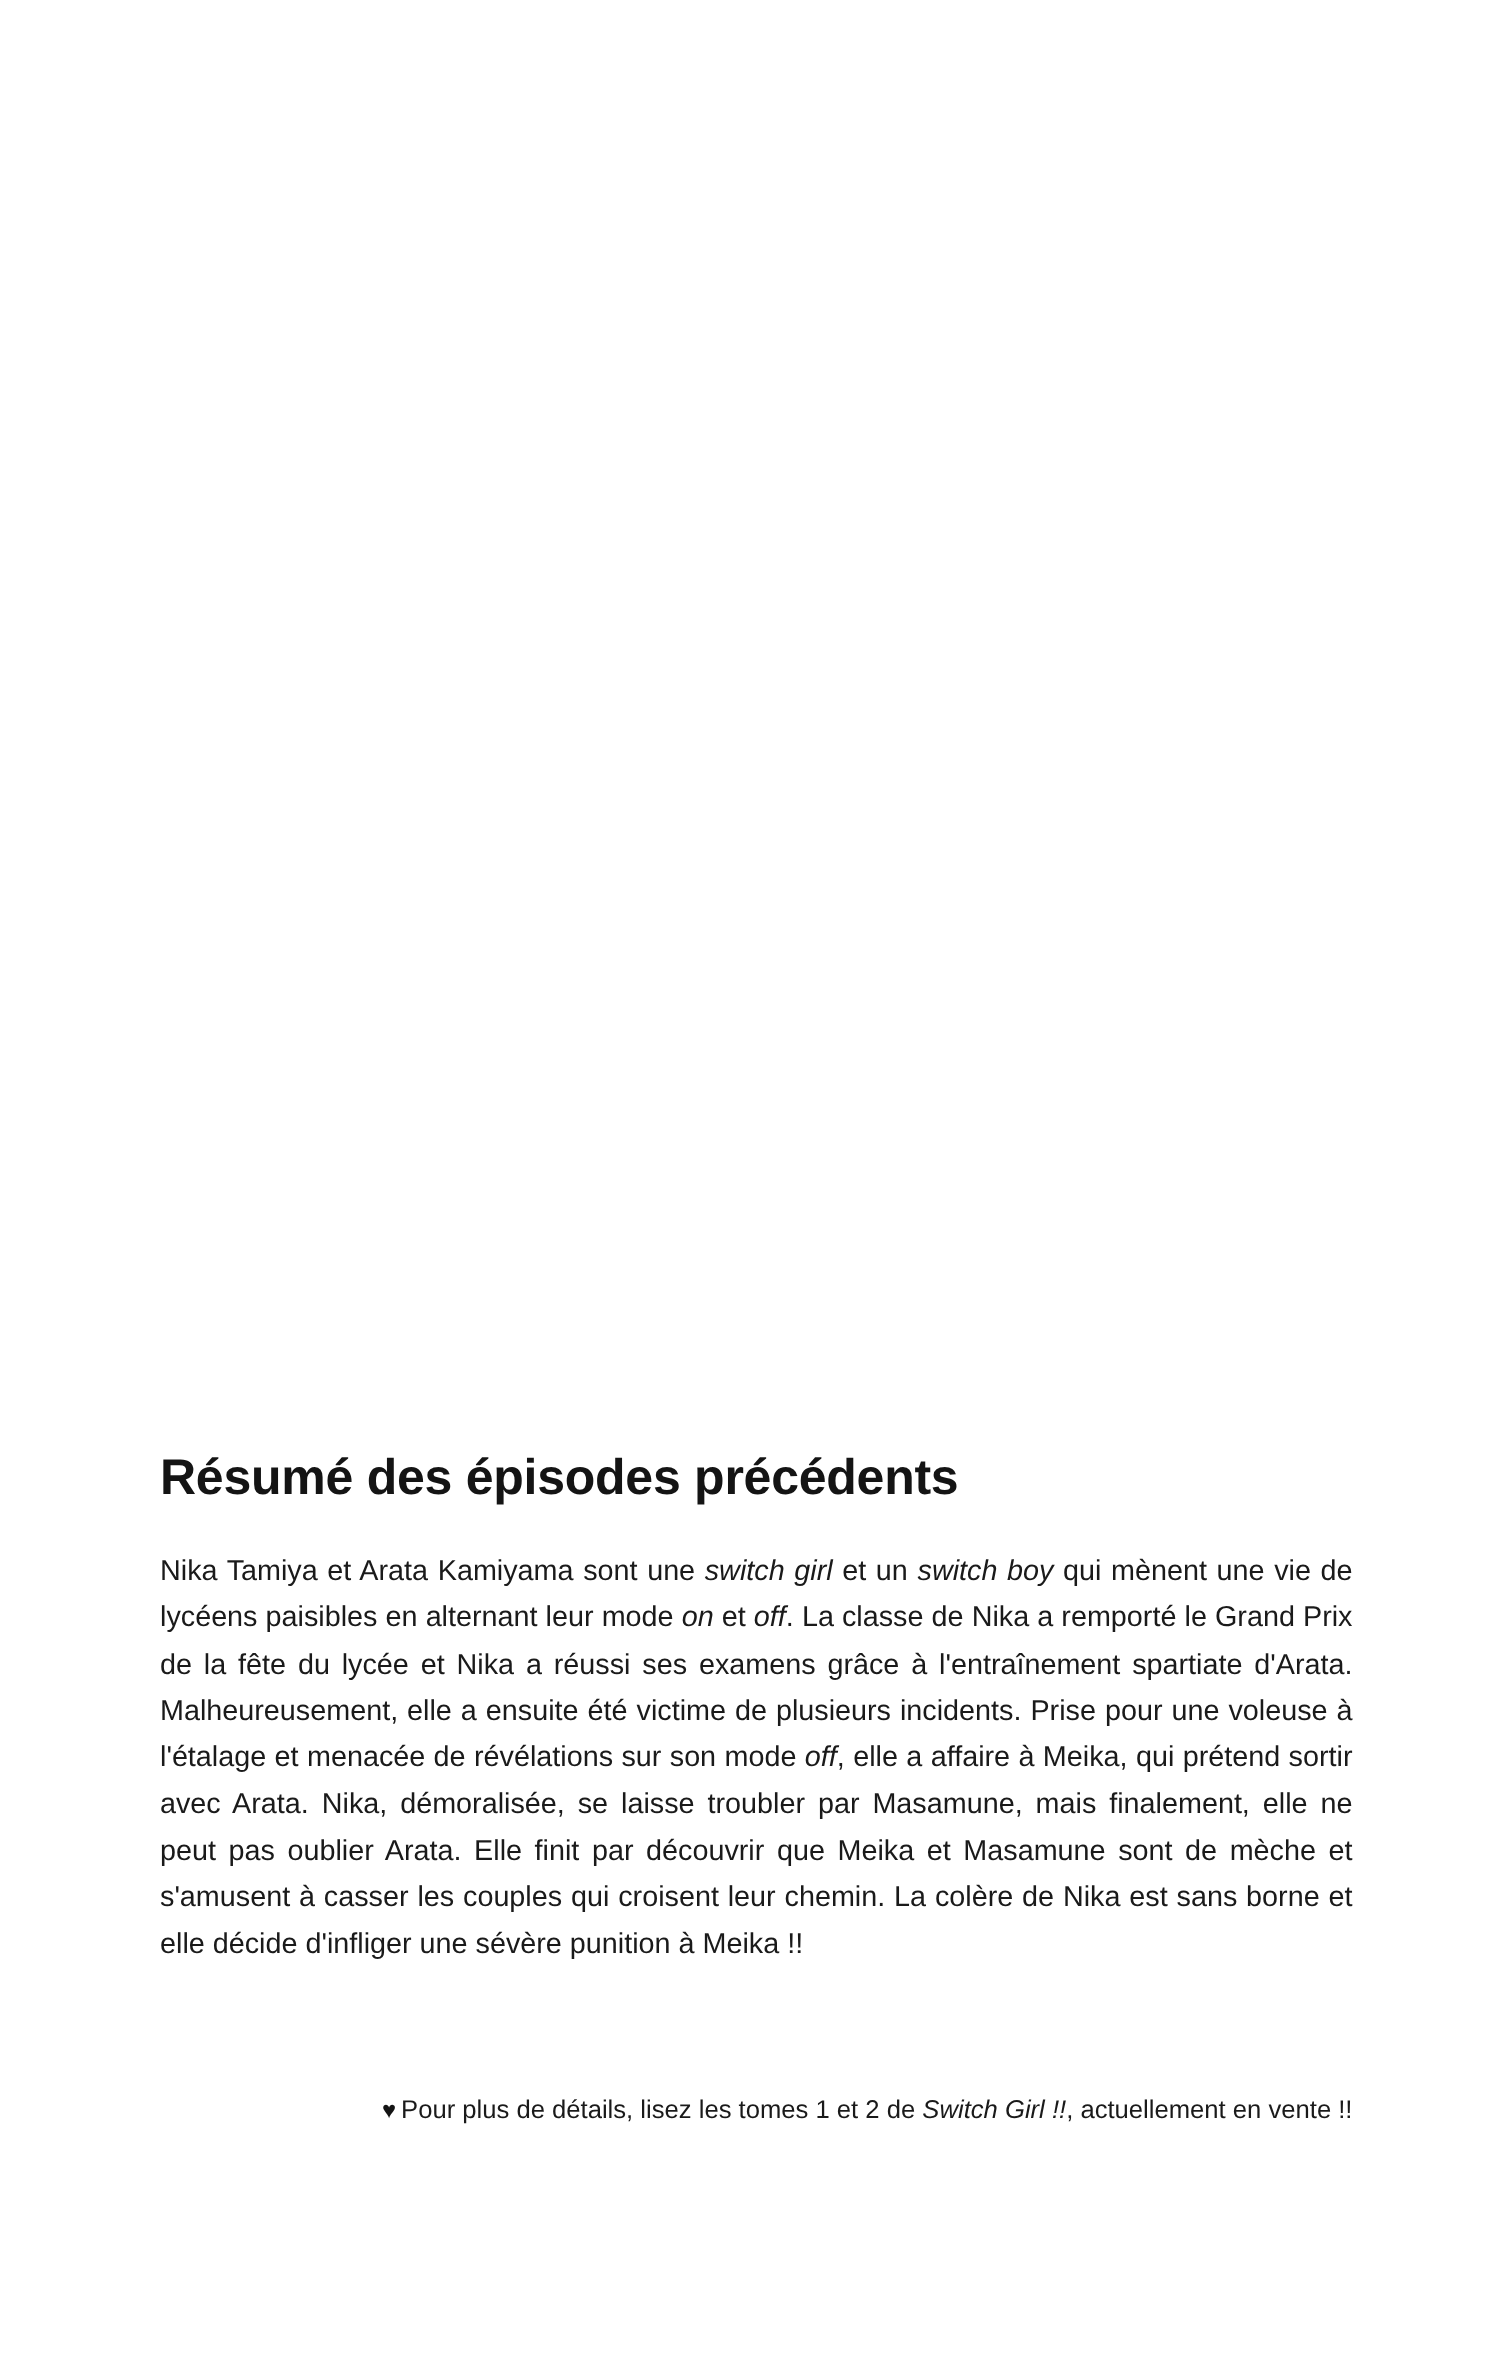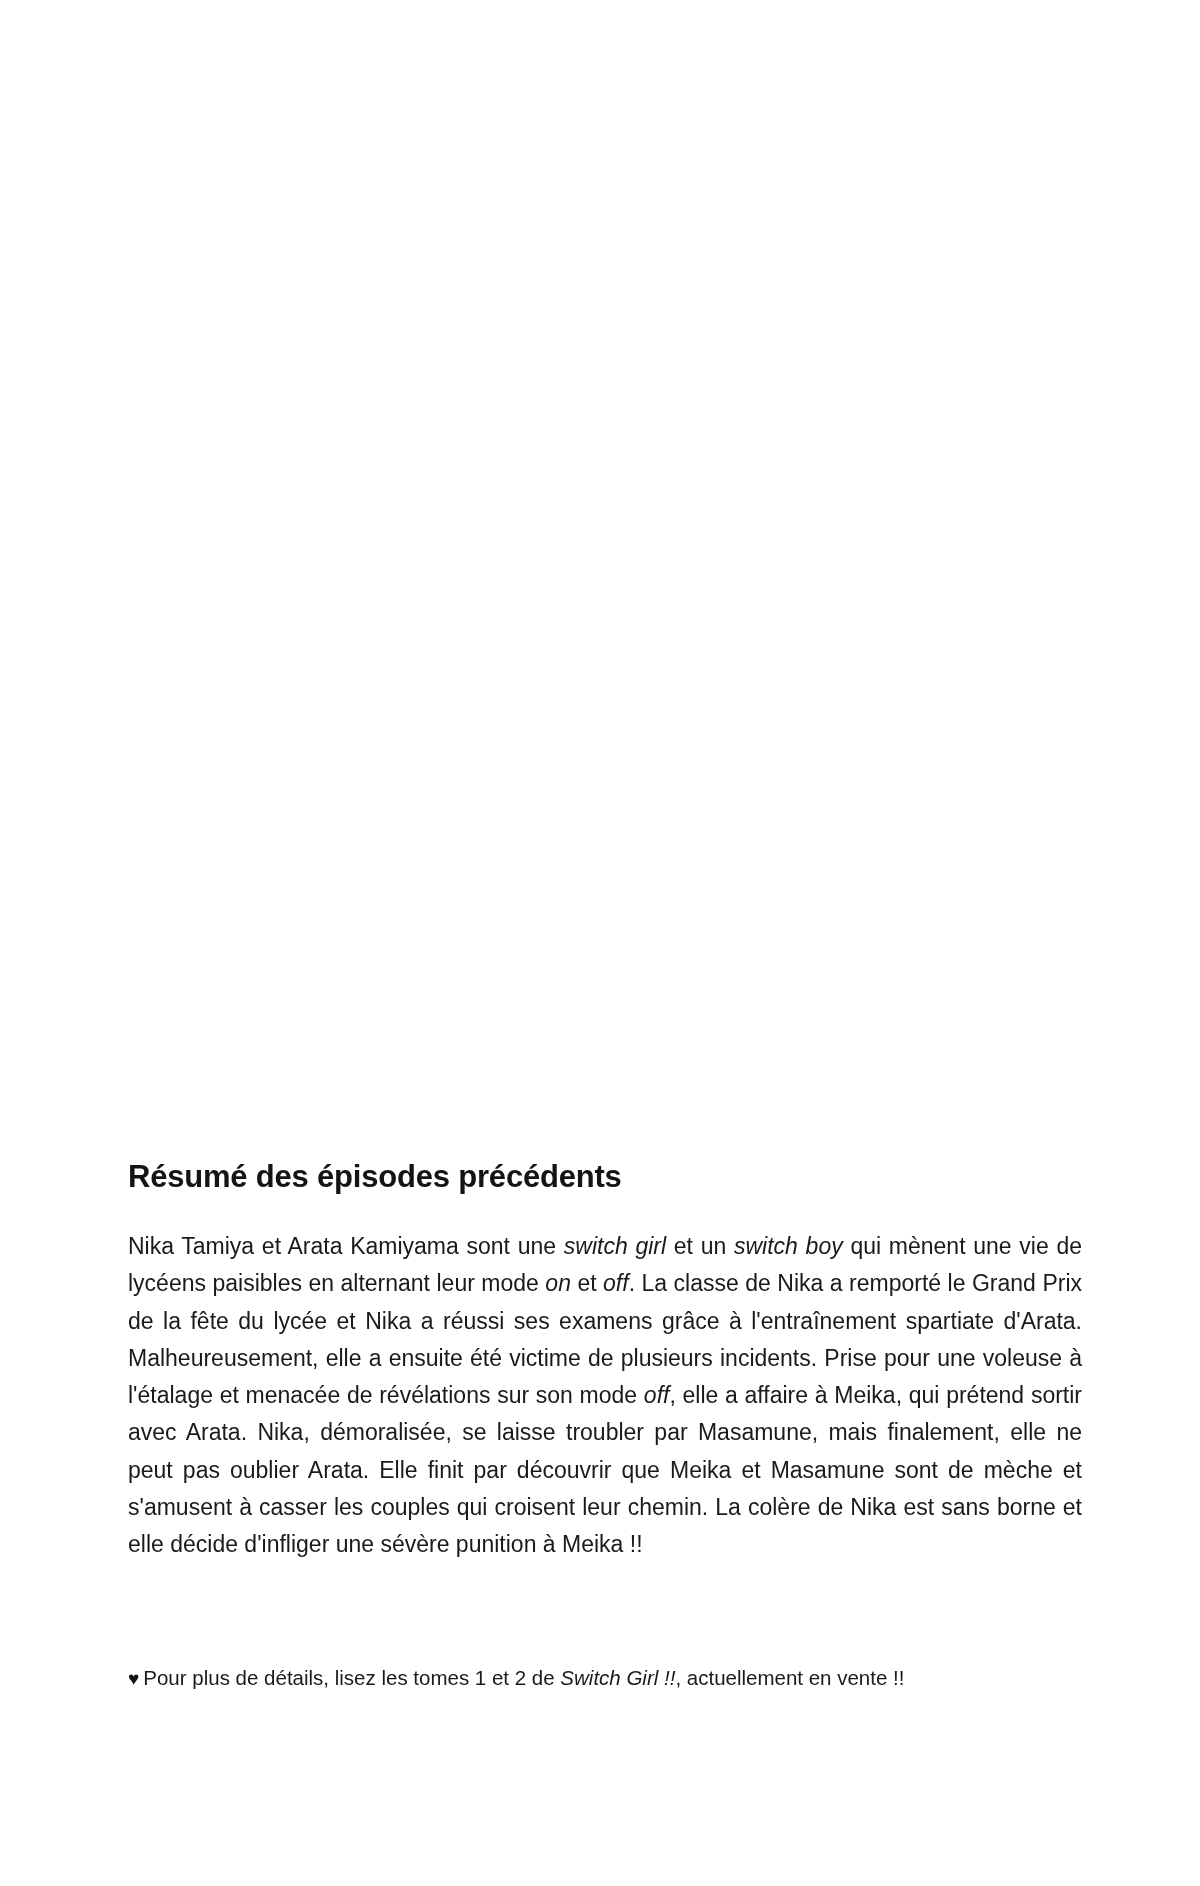--- a/index.html
+++ b/index.html
@@ -20,21 +20,21 @@
     inset: 0;
     background: #ffffff;
   }
   .content {
     position: absolute;
     left: 128px;
     top: 1160px;
     width: 954px;
   }
   .recap-title {
-    font-size: 31px;
+    font-size: 40px;
     font-weight: bold;
     letter-spacing: -0.2px;
     color: #141414;
     margin: 0 0 34px 0;
     line-height: 1.1;
   }
   .recap-body {
     font-size: 23px;
     line-height: 1.62;
     text-align: justify;
@@ -44,20 +44,21 @@
     hyphens: none;
   }
   .recap-body em {
     font-style: italic;
   }
   .note {
     margin-top: 98px;
     font-size: 20.5px;
     line-height: 1.62;
     color: #1a1a1a;
+    text-align: right;
   }
   .note .heart {
     font-size: 19px;
     line-height: 1;
     margin-right: 4px;
     color: #141414;
   }
   .note em {
     font-style: italic;
   }

